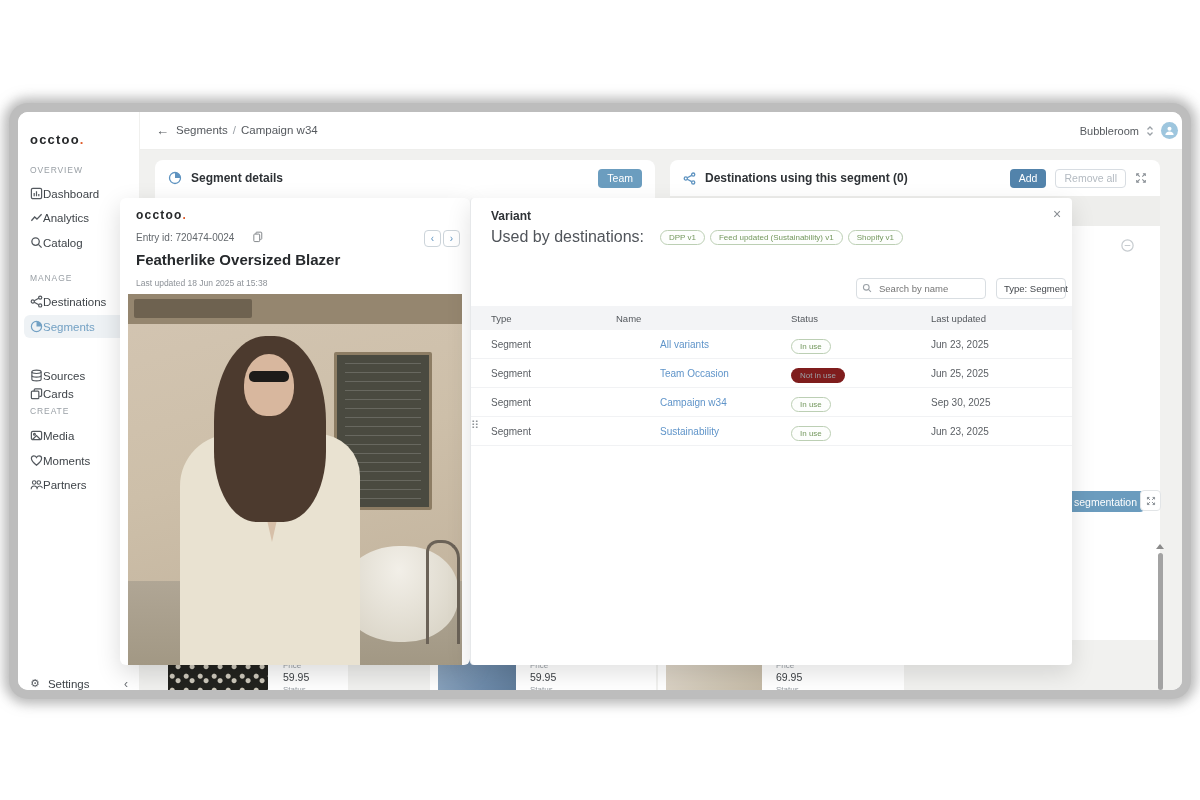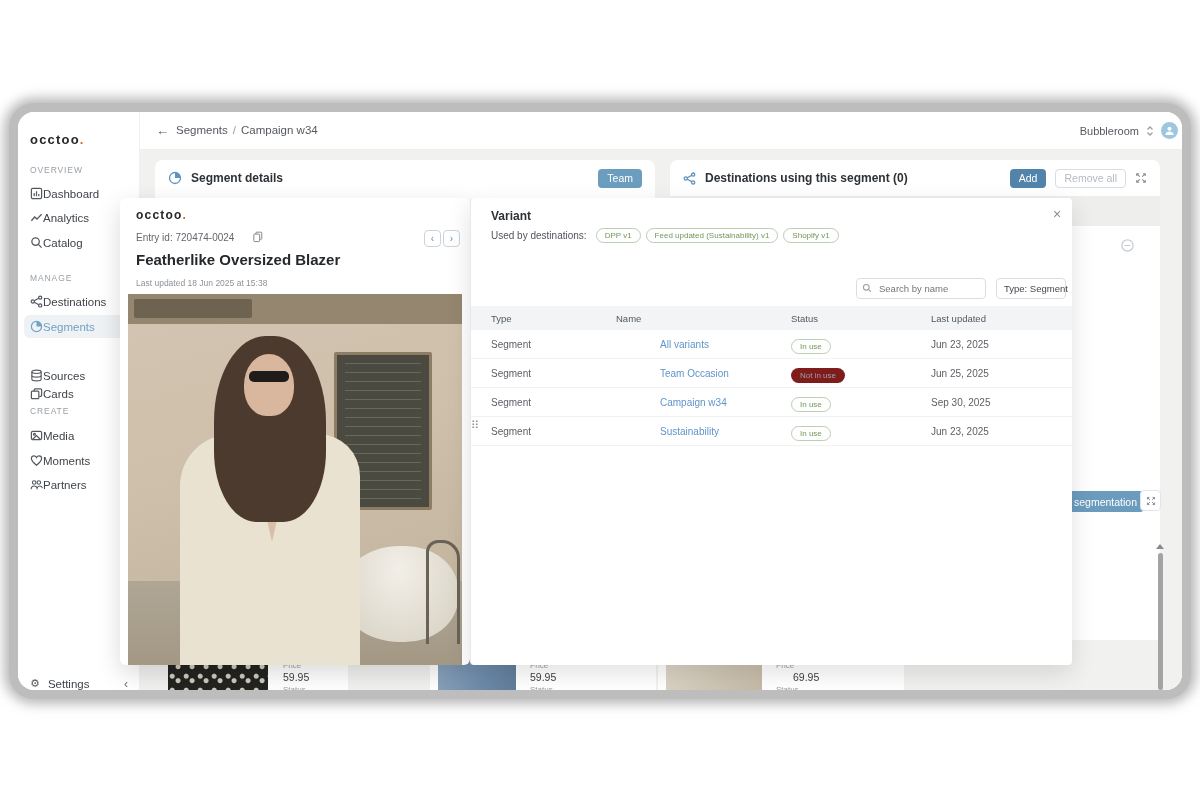--- a/index.html
+++ b/index.html
@@ -1,21 +1,21 @@
 <!DOCTYPE html>
 <html><head>
 <meta charset="utf-8">
 <style>
   * { box-sizing: border-box; margin: 0; padding: 0; }
   body { font-family: "Liberation Sans", "DejaVu Sans", sans-serif; background: #fff; }
   .stage { position: relative; width: 1200px; height: 800px; background: #fff; overflow: hidden; }
   .a { position: absolute; }
   .window {
     position: absolute; left: 18px; top: 112px; width: 1164px; height: 578px;
-    background: #fff; border-radius: 16px; overflow: hidden;
+    background: #fff; border-radius: 10px; overflow: hidden;
     box-shadow: 0 0 0 9px #bdbdbd, 0 0 12px 14px rgba(125,125,125,.55);
   }
   
   .sidebar { left: 0; top: 0; width: 122px; height: 578px; background: #fff; border-right: 1px solid #f0f0ee; z-index: 3; }
   .logo { font-size: 13px; font-weight: 800; letter-spacing: 1.2px; color: #26282a; white-space: nowrap; }
   .logo .dot { color: #e05c2a; }
   .sec-label { font-size: 8.5px; color: #9aa0a6; letter-spacing: .9px; }
   .nav-item { left: 6px; width: 112px; height: 23px; display: flex; align-items: center; gap: 0;
     padding-left: 6px; border-radius: 6px; font-size: 11.5px; color: #3f4449; cursor: default; }
   .nav-item svg { flex: 0 0 auto; color: #54595f; }
@@ -83,21 +83,21 @@
     border-radius: 46% 46% 38% 38%; }
   .ph-face { position: absolute; left: 116px; top: 60px; width: 50px; height: 62px; background: #d8b79e; border-radius: 50% 50% 45% 45%; }
   .ph-shades { position: absolute; left: 121px; top: 77px; width: 40px; height: 11px; background: #1e1b19; border-radius: 5px; }
   
   .vpanel { left: 452px; top: 86px; width: 602px; height: 467px; background: #fff; border-radius: 4px;
     border-left: 1px solid #e6e8ea; box-shadow: 0 8px 24px rgba(0,0,0,.12); z-index: 11; }
   .v-title { font-size: 12px; font-weight: 700; color: #2e3236; }
   .v-close { position: absolute; left: 582px; top: 8px; font-size: 14px; color: #888d92; background: none; border: none; }
   .handle { position: absolute; left: 0px; top: 222px; font-size: 11px; color: #8d9296; line-height: 1; cursor: grab; }
   .usedby { position: absolute; left: 20px; top: 30px; display: flex; align-items: center; gap: 5px; }
-  .usedby .lbl { font-size: 10px; color: #50545a; margin-right: 4px; }
+  .usedby .lbl { font-size: 16px; color: #50545a; margin-right: 11px; }
   .pill { display: inline-block; padding: 2px 8px; border-radius: 9px; font-size: 8px; white-space: nowrap; }
   .pill.in { border: 1px solid #bccfb4; color: #74985e; background: #fdfefd; }
   .pill.out { border: 1px solid transparent; background: #7f1d1d; color: #9aa0a5; text-align: right; }
   .tabs { position: absolute; left: 20px; top: 55px; display: flex; gap: 18px; }
   .tab { font-size: 10.5px; color: #45494e; padding-bottom: 4px; cursor: default; }
   .tab.active { color: #6d9ec3; border-bottom: 2px solid #6d9ec3; }
   .searchbox { position: absolute; left: 385px; top: 80px; width: 130px; height: 21px; }
   .searchbox input { width: 100%; height: 100%; border: 1px solid #d9dee2; border-radius: 4px; padding: 0 6px 0 22px;
     font-size: 9.5px; color: #43474c; font-family: inherit; outline: none; }
   .searchbox svg { position: absolute; left: 6px; top: 5px; }
@@ -287,21 +287,21 @@
     </div>
     <div class="a bcard" style="left:412px;top:546px;width:226px;height:44px;">
       <div class="bthumb" style="left:8px;width:78px;background:linear-gradient(100deg,#8aa3bd,#6c89a8 60%,#5f7b99);"></div>
       <span class="c-label" style="left:100px;top:3px;">Price</span>
       <span class="c-price" style="left:100px;top:13px;">59.95</span>
       <span class="c-label" style="left:100px;top:27px;">Status</span>
     </div>
     <div class="a bcard" style="left:640px;top:546px;width:246px;height:44px;">
       <div class="bthumb" style="left:8px;width:96px;background:linear-gradient(120deg,#ddd5c8,#cfc6b5 50%,#c3b8a4);"></div>
       <span class="c-label" style="left:118px;top:3px;">Price</span>
-      <span class="c-price" style="left:118px;top:13px;margin-left:17px;">69.95</span>
+      <span class="c-price" style="left:118px;top:13px;">69.95</span>
       <span class="c-label" style="left:118px;top:27px;">Status</span>
     </div>
 
     <div class="a overlay">
       <div class="a logo" style="left:16px;top:10px;font-size:12px;"><span>occtoo</span><span class="dot">.</span></div>
       <span class="a entry-id" style="left:16px;top:34px;">Entry id: 720474-0024</span>
       <svg class="a" style="left:133px;top:33px;" width="10" height="12" viewBox="0 0 12 14" fill="none" stroke="#85898d" stroke-width="1.2">
           <rect x="1" y="3.5" width="7" height="9" rx="1"></rect>
           <path d="M3.5 3.5 V2.2 a1 1 0 0 1 1 -1 h5 a1 1 0 0 1 1 1 v6.6 a1 1 0 0 1 -1 1 h-1"></path>
         </svg>

